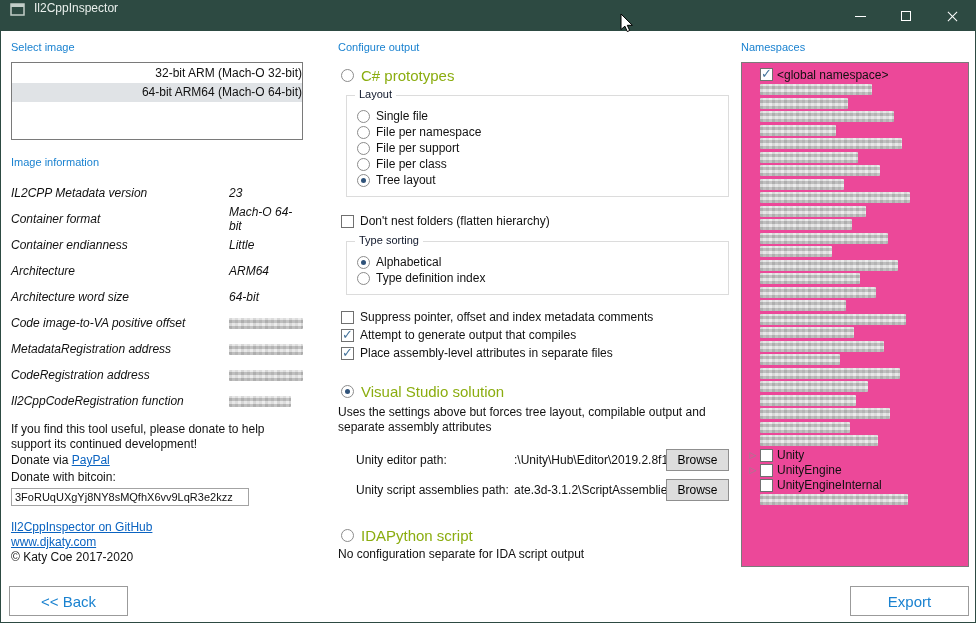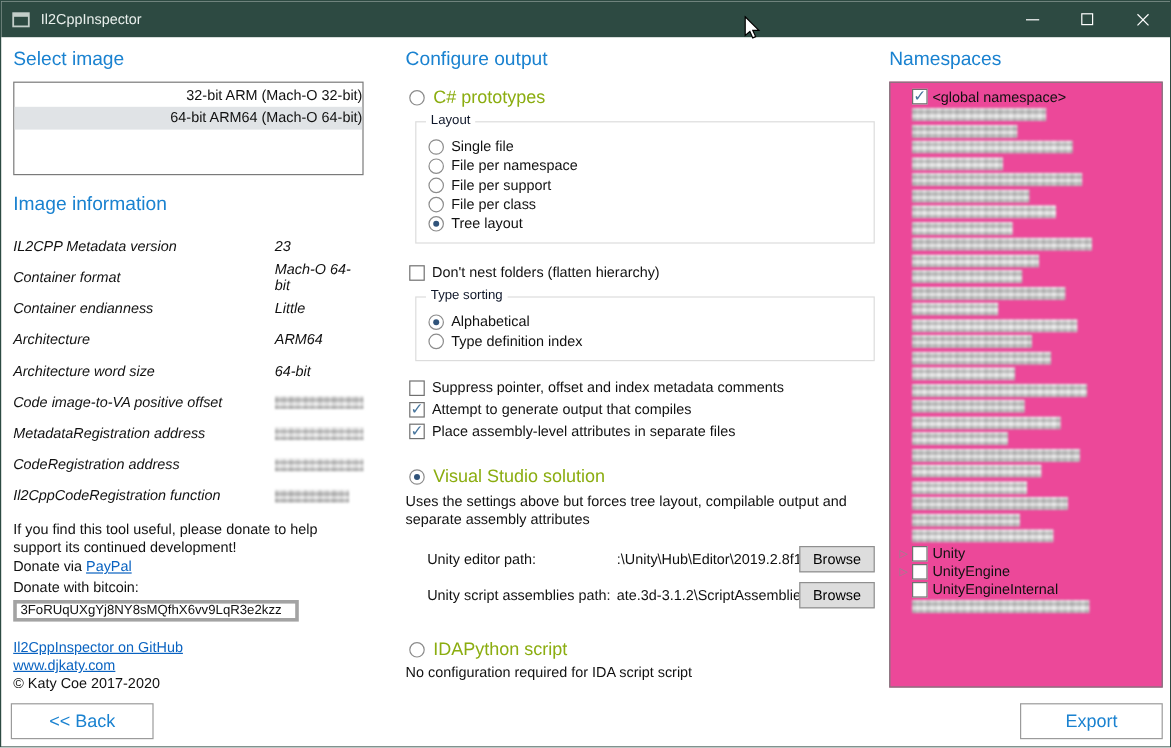--- a/index.html
+++ b/index.html
@@ -1,38 +1,38 @@
 <!DOCTYPE html>
 <html><head>
 <meta charset="utf-8">
 <style>
   * { margin:0; padding:0; box-sizing:border-box; }
   html,body { width:976px; height:623px; font-family:"Liberation Sans","DejaVu Sans",sans-serif; }
   .window { position:relative; width:976px; height:623px; background:#fff; border:1px solid #2d4a42; overflow:hidden; }
 
   
-  .titlebar { position:absolute; top:0; left:0; right:0; height:30px; background:#2d4a42; display:flex; align-items:center; padding-left:9px; color:#fff; }
+  .titlebar { position:absolute; top:0; left:0; right:0; height:30px; background:#2d4a42; display:flex; padding-left:9px; color:#fff; }
   .app-icon { width:16px; height:16px; margin-right:8px; display:flex; align-items:center; }
   .title-text { font-size:12px; color:#e9efec; }
   .win-controls { margin-left:auto; display:flex; height:30px; }
   .win-btn { width:46px; height:30px; display:flex; align-items:center; justify-content:center; cursor:default; }
   .glyph-min { width:11px; height:1px; background:#fff; display:block; }
   .glyph-max { width:10px; height:10px; border:1px solid #fff; display:block; }
   .glyph-close { position:relative; width:13px; height:13px; display:block; }
   .glyph-close::before,.glyph-close::after { content:""; position:absolute; left:6px; top:0; width:1px; height:13px; background:#fff; }
   .glyph-close::before { transform:rotate(45deg); }
   .glyph-close::after { transform:rotate(-45deg); }
 
   
   .col { position:absolute; top:40px; font-size:12px; color:#111; }
   .col-left  { left:10px;  width:292px; }
   .col-mid   { left:337px; width:391px; }
   .col-right { left:740px; width:228px; }
 
-  .heading { font-size:16px; color:#1a82d0; font-weight:400; }
+  .heading { font-size:11px; color:#1a82d0; font-weight:400; }
 
   
   .listbox { width:292px; height:78px; border:1px solid #7a7a7a; background:#fff; overflow:hidden; margin:9px 0 16px 0; padding-top:1px;text-align:right; }
   .list-item { height:19px; line-height:19px; padding-left:4px; white-space:nowrap; }
   .list-item.selected { background:#e0e3e6; }
 
   .info-table { margin-top:12px;font-style:italic; }
   .info-row { display:flex; align-items:center; height:26px; }
   .info-label { width:218px; flex:none; }
 
@@ -41,21 +41,21 @@
     background:
       repeating-linear-gradient(0deg, rgba(110,110,110,.28) 0 3px, rgba(255,255,255,.28) 3px 6px),
       repeating-linear-gradient(90deg, #c7c7c7 0 3px, #dedede 3px 6px, #cfcfcf 6px 9px, #e5e5e5 9px 12px);
     filter: blur(.7px);
   }
 
   .donate-text { margin-top:8px; line-height:15px; width:286px; }
   .donate-line { line-height:17px; }
   .link { color:#0a63c1; text-decoration:underline; cursor:pointer; }
   .block-link { display:block; line-height:15px; }
-  .bitcoin-input { width:238px; height:18px; border:3px solid #a3a3a3; font-family:"Liberation Sans","DejaVu Sans",sans-serif; font-size:11px; padding:0 3px; margin:2px 0 14px 0; color:#111; }
+  .bitcoin-input { width:238px; height:18px; border:1px solid #a3a3a3; font-family:"Liberation Sans","DejaVu Sans",sans-serif; font-size:11px; padding:0 3px; margin:2px 0 14px 0; color:#111; }
   .copyright { line-height:15px; }
 
   
   .big-btn { position:absolute; top:585px; width:119px; height:30px; background:#fff; border:1px solid #9b9b9b; color:#1a82d0; font-size:15px; font-family:"Liberation Sans","DejaVu Sans",sans-serif; cursor:pointer; }
   .big-btn.back { left:8px; }
   .big-btn.export { left:849px; }
 
   
   .radio-row { display:flex; align-items:center; gap:7px; height:20px; margin-left:3px; }
   .green-label { font-size:15px; color:#8bad10; }
@@ -258,21 +258,21 @@
     <div class="path-row mb24">
       <span class="path-label">Unity script assemblies path:</span>
       <span class="path-value">ate.3d-3.1.2\ScriptAssemblies</span>
       <button class="browse-btn">Browse</button>
     </div>
 
     <div class="radio-row mb2">
       <span class="radio"></span>
       <span class="green-label">IDAPython script</span>
     </div>
-    <p class="desc">No configuration required for IDA script script</p>
+    <p class="desc">No configuration separate for IDA script output</p>
   </div>
 
   <div class="col col-right">
     <div class="heading">Namespaces</div>
     <div class="ns-list">
         <div class="ns-row">
           <span class="expander"></span>
           <span class="checkbox checked"></span>
           <span class="ns-label">&lt;global namespace&gt;</span>
         </div>

